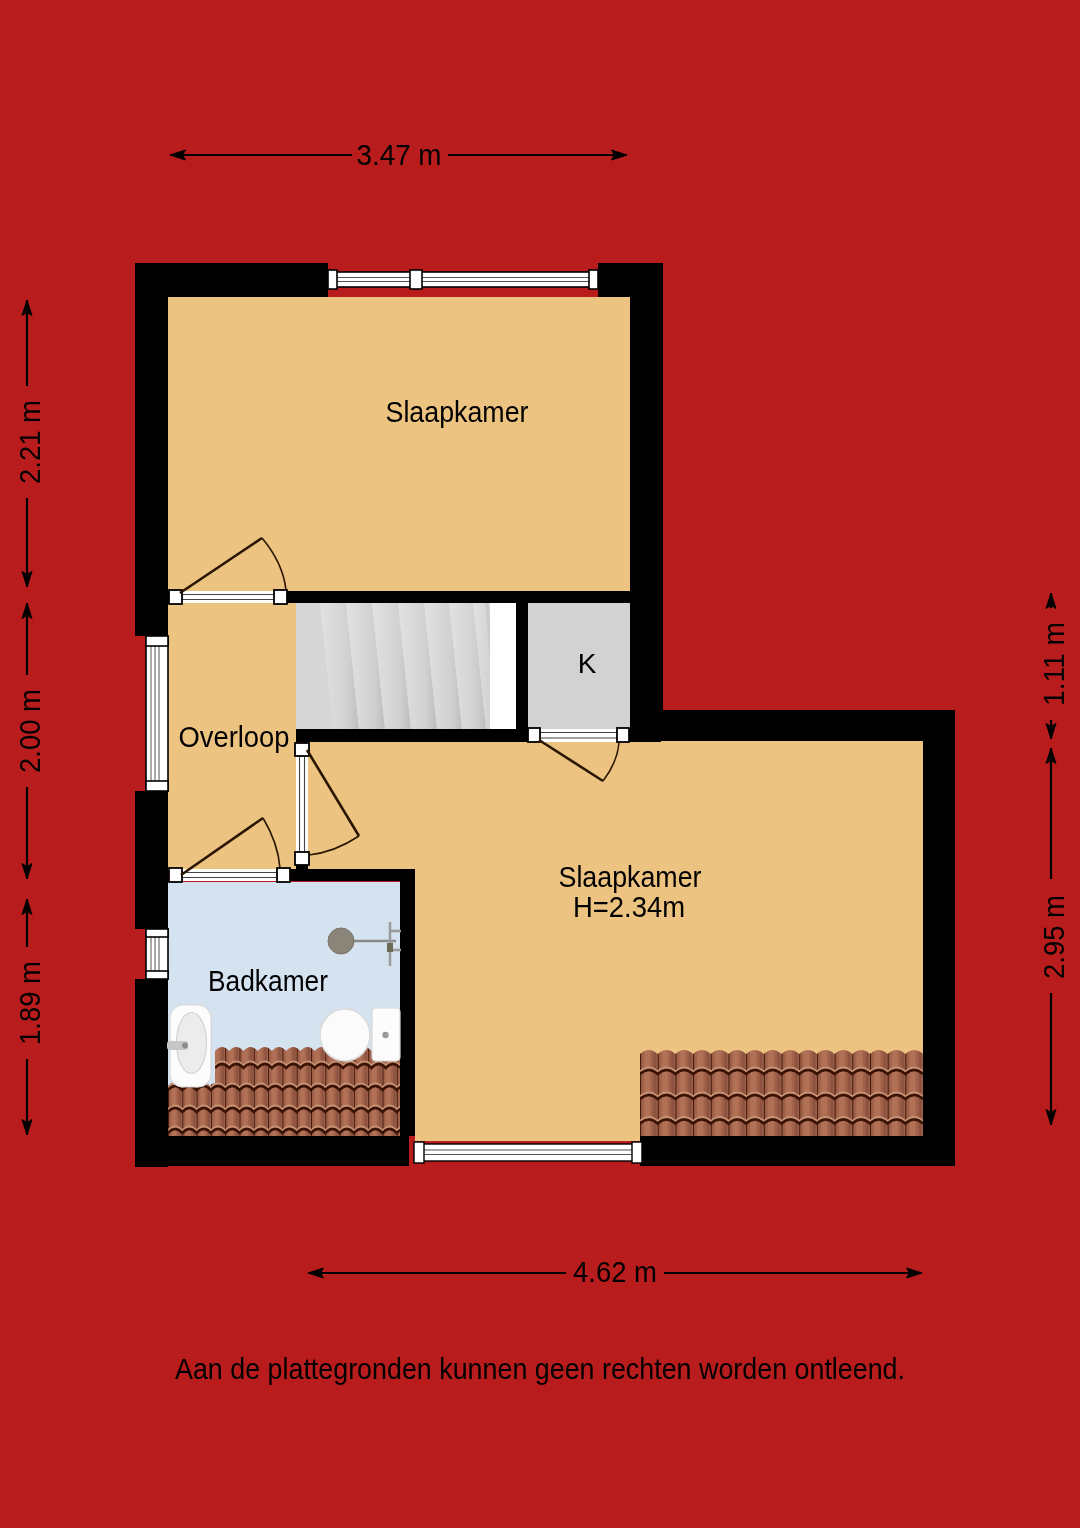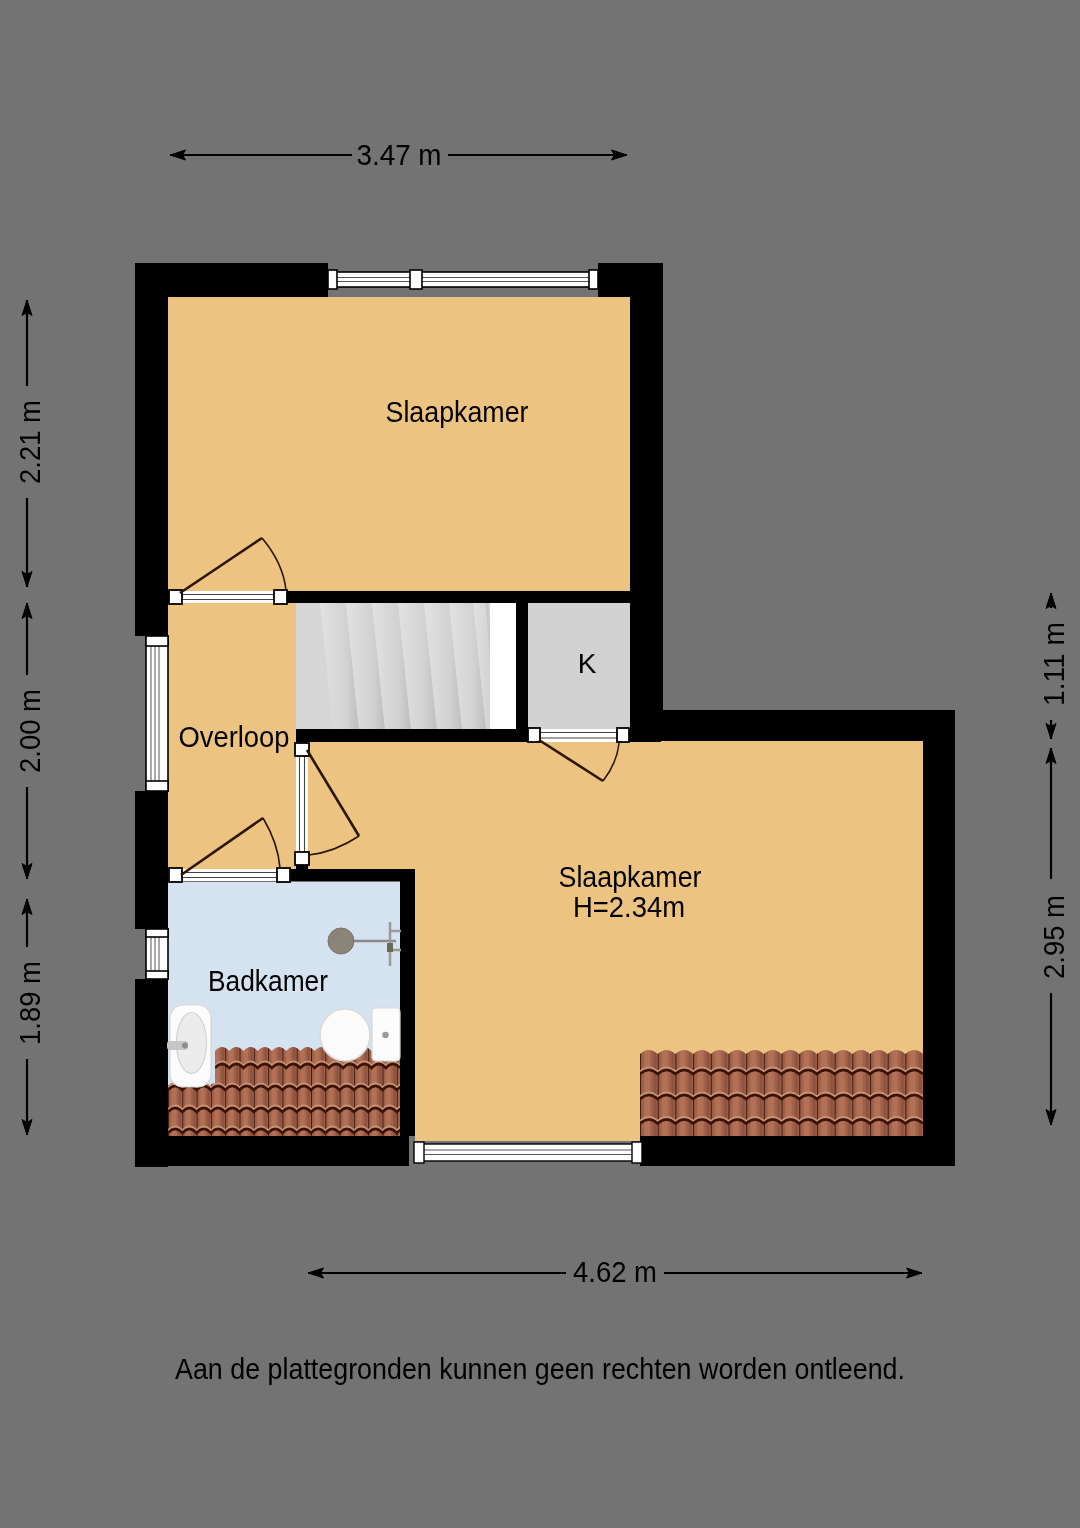--- a/index.html
+++ b/index.html
@@ -1,16 +1,16 @@
 <!DOCTYPE html>
 <html><head>
 <meta charset="utf-8">
 <style>
   html,body{margin:0;padding:0;background:#ffffff;}
-  #page{width:1080px;height:1528px;position:relative;background:#737373;font-family:"Liberation Sans",sans-serif;}
+  #page{width:1080px;height:1528px;position:relative;background:#b91c1c;font-family:"Liberation Sans",sans-serif;}
   svg text{font-family:"Liberation Sans",sans-serif;fill:#000;}
 </style>
 </head>
 <body>
 <div id="page">
 <svg width="1080" height="1528" viewBox="0 0 1080 1528" xmlns="http://www.w3.org/2000/svg">
 <defs>
   <linearGradient id="treadGrad" x1="0" y1="0" x2="1" y2="0">
     <stop offset="0" stop-color="#e2e2e2"></stop>
     <stop offset="0.7" stop-color="#d1d1d1"></stop>

